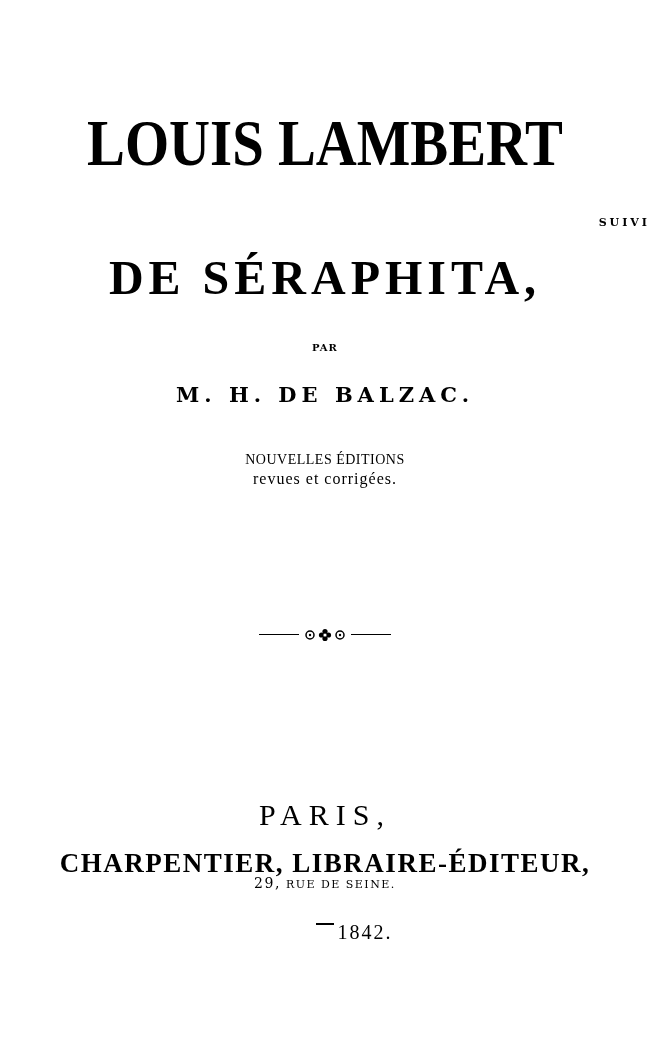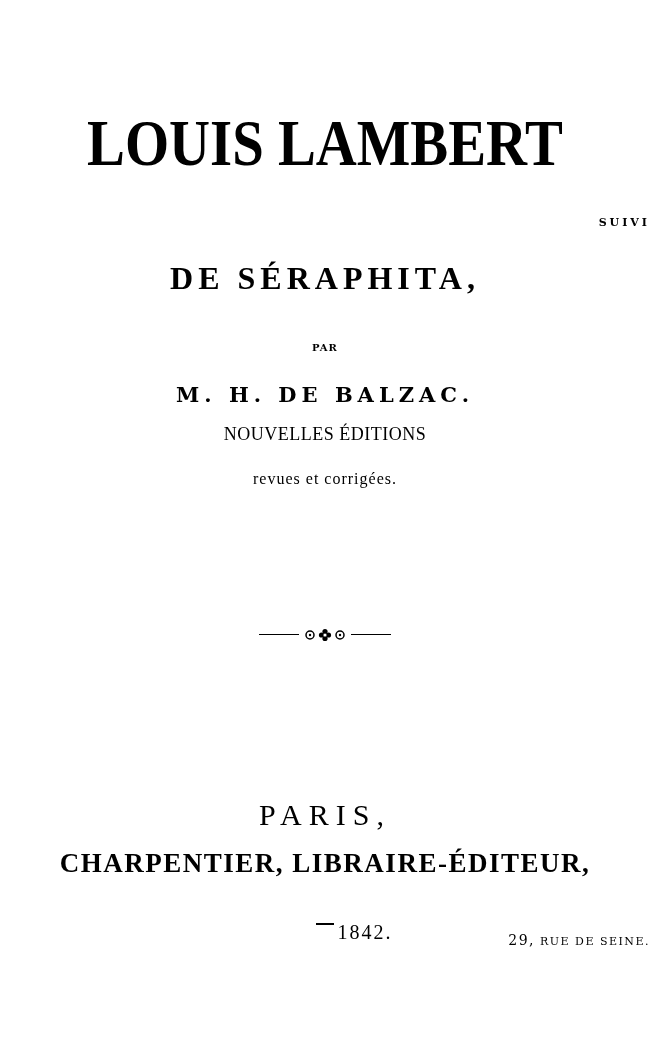--- a/index.html
+++ b/index.html
@@ -6,41 +6,41 @@
   body { width: 650px; height: 1063px; position: relative; overflow: hidden; color: #000; font-family: "DejaVu Serif", "Liberation Serif", serif; }
   .line { position: absolute; left: 0; width: 650px; text-align: center; white-space: nowrap; }
   .title {
     top: 108px; font-family: "Liberation Serif", serif; font-weight: bold;
     font-size: 66px; line-height: 70px; letter-spacing: 0px;
     transform: scaleX(0.86); transform-origin: center;
   }
   .suivi { top: 216px; font-size: 11px; font-weight: bold; letter-spacing: 3px; font-family: "DejaVu Serif", serif; text-align: right; }
   .subtitle {
     top: 252px; font-family: "Liberation Serif", serif; font-weight: bold;
-    font-size: 32px; line-height: 52px; letter-spacing: 5px;
+    font-size: 48px; line-height: 52px; letter-spacing: 5px;
   }
   .par { top: 342px; font-size: 10px; font-weight: bold; letter-spacing: 1px; font-family: "DejaVu Serif", serif; text-align: center; }
   .author {
     top: 382px; font-family: "DejaVu Serif", serif; font-weight: 900;
     font-size: 21px; letter-spacing: 5px;
   }
-  .editions { top: 424px; font-size: 18px; letter-spacing: 0.5px; font-family: "Liberation Serif", serif; }
+  .editions { top: 452px; font-size: 14px; letter-spacing: 0.5px; font-family: "Liberation Serif", serif; }
   .revues { top: 470px; font-size: 16px; letter-spacing: 1px; font-family: "Liberation Serif", serif; }
   .ornament { top: 620px; height: 20px; }
   .ornament-inner { display: inline-flex; align-items: center; gap: 4px; }
   .rule { display: inline-block; height: 1px; background: #000; width: 40px; }
   .paris {
     top: 798px; font-family: "Liberation Serif", serif; font-weight: normal;
     font-size: 30px; letter-spacing: 7px;
   }
   .publisher {
     top: 848px; font-family: "Liberation Serif", serif; font-weight: bold;
     font-size: 27px; letter-spacing: 1.5px;
   }
-  .address { top: 932px; font-size: 11px; letter-spacing: 1.5px; font-family: "DejaVu Serif", serif; text-align: right; }
+  .address { top: 875px; font-size: 11px; letter-spacing: 1.5px; font-family: "DejaVu Serif", serif; }
   .address .num { font-size: 14px; }
   .dash { top: 910px; height: 2px; }
   .dash span { display: inline-block; width: 18px; height: 2px; background: #000; }
   .year { top: 921px; font-size: 20px; letter-spacing: 2px; font-family: Liberation Serif, serif; margin-left: 40px; }
 </style>
 </head>
 <body>
 
 <div class="line title">LOUIS LAMBERT</div>
 <div class="line suivi">SUIVI</div>

